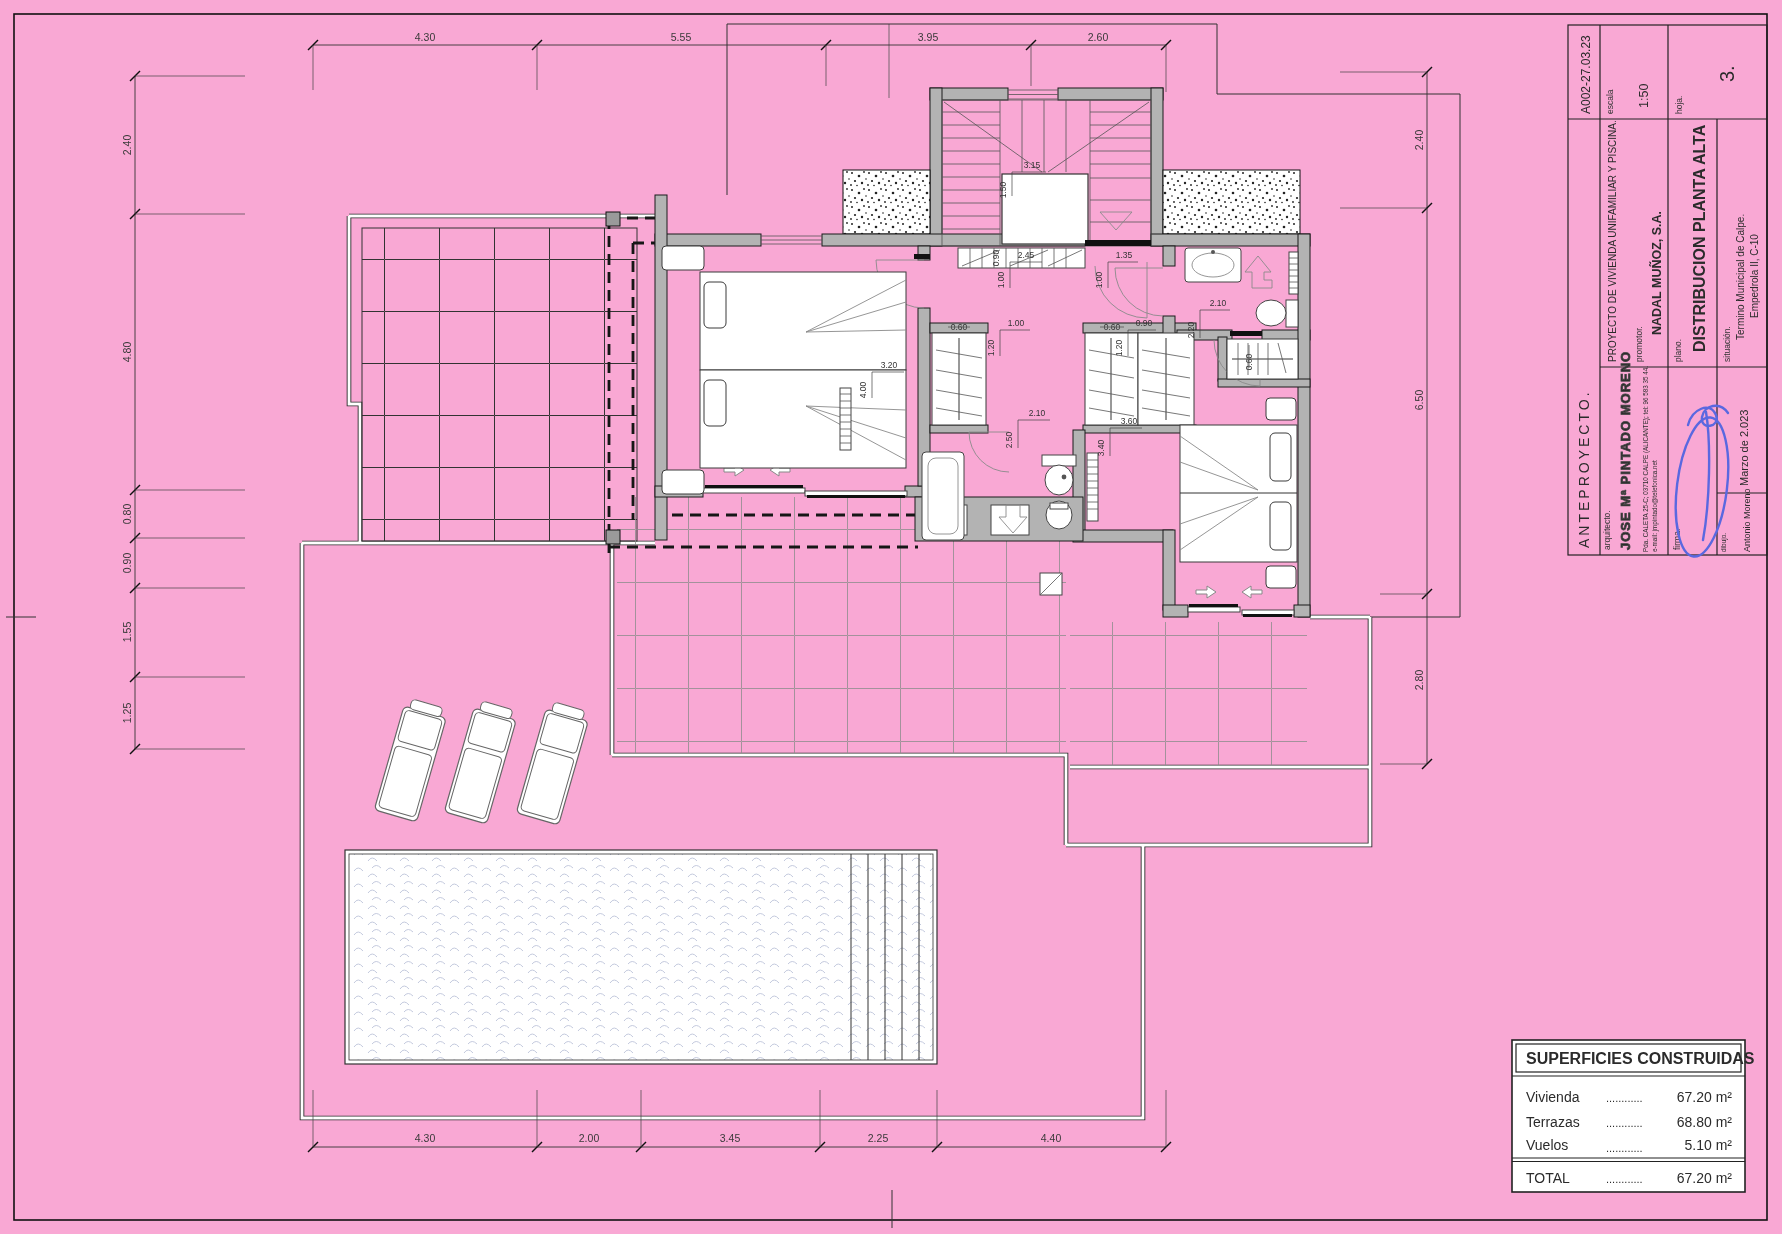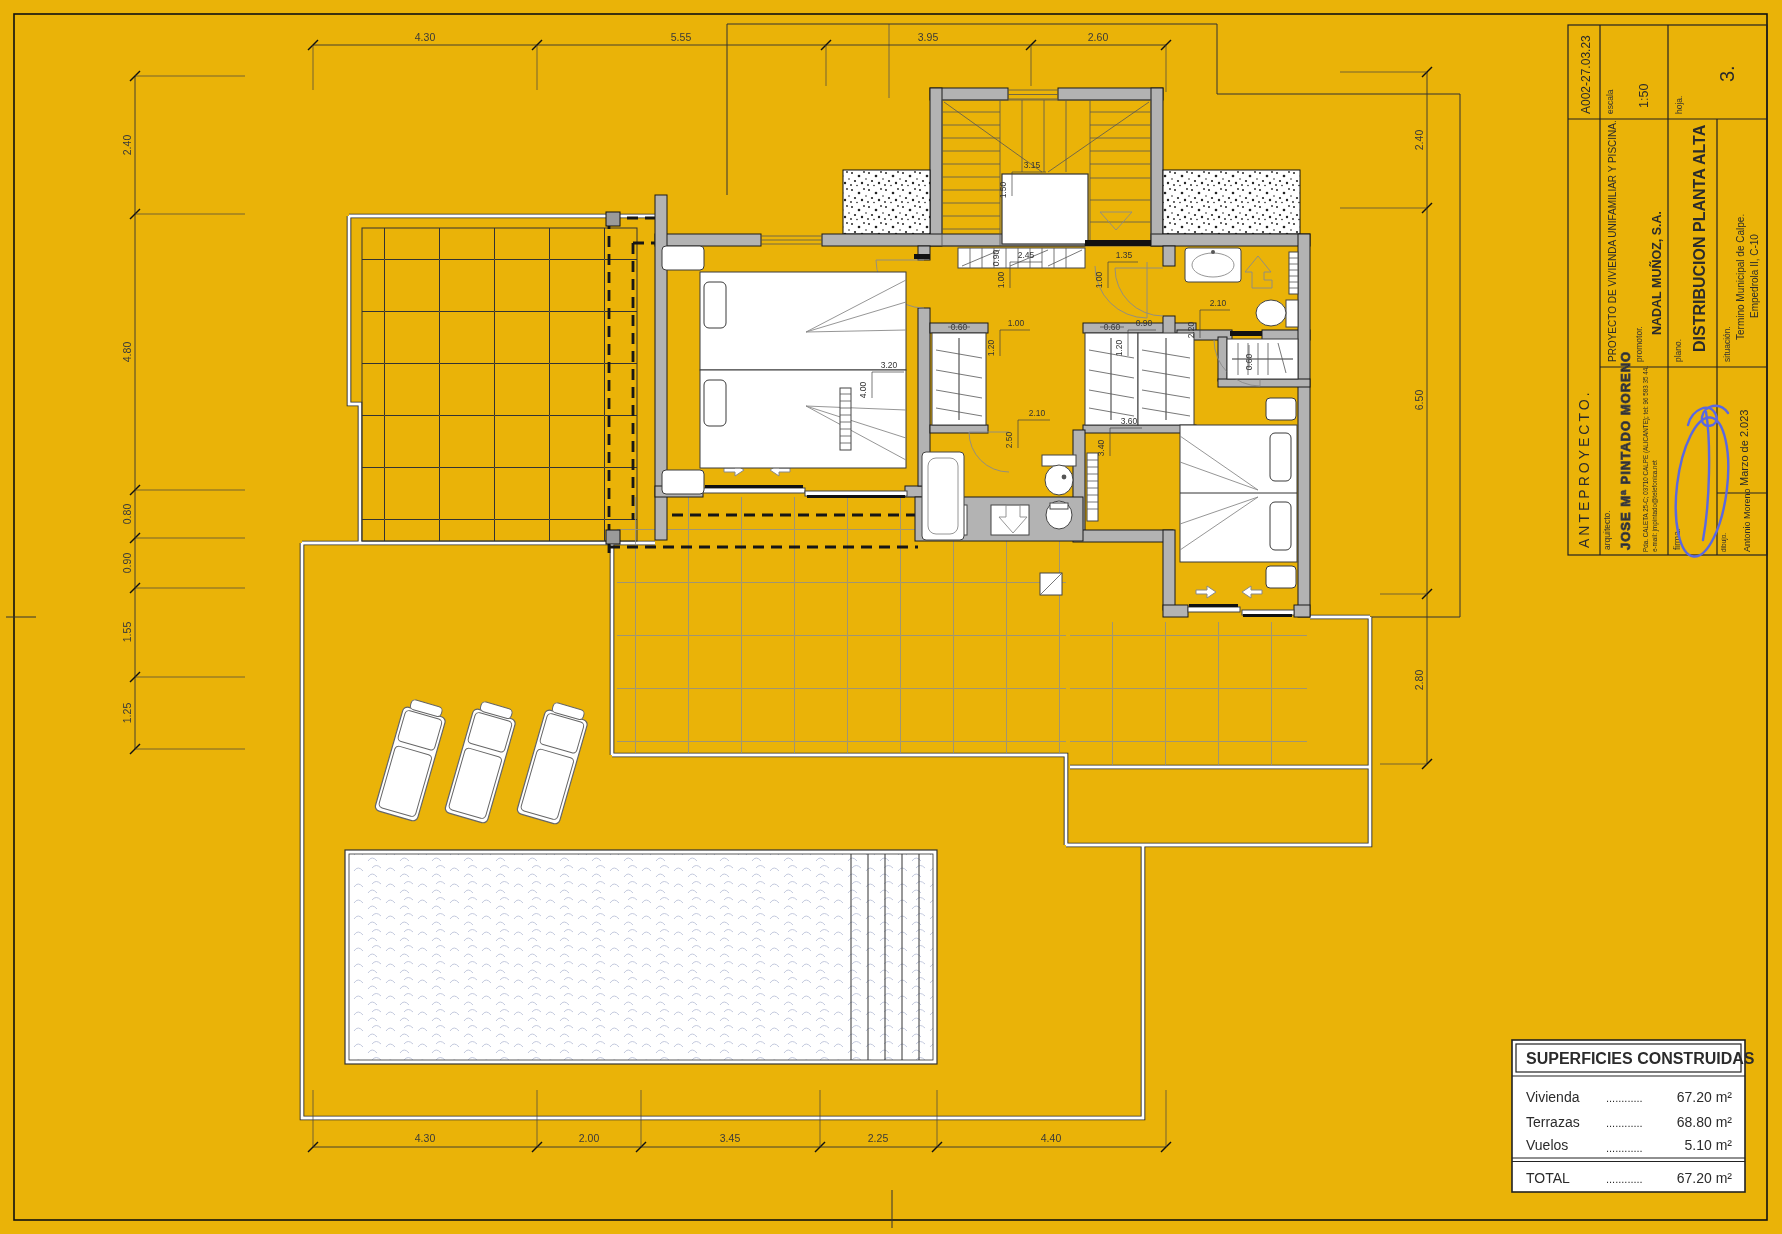--- a/index.html
+++ b/index.html
@@ -1,16 +1,16 @@
 <!DOCTYPE html>
 <html><head>
 <meta charset="utf-8">
 <style>
   html,body{margin:0;padding:0;background:#fff;}
-  .sheet{position:relative;width:1782px;height:1234px;background:#eab308;overflow:hidden;
+  .sheet{position:relative;width:1782px;height:1234px;background:#f9a8d4;overflow:hidden;
          font-family:"Liberation Sans",sans-serif;}
   svg text{font-family:"Liberation Sans","DejaVu Sans",sans-serif;fill:#2b2b2b;}
   .wall{fill:#b3b3b3;stroke:#1a1a1a;stroke-width:1;}
   .thin{stroke:#333;stroke-width:1;fill:none;}
   .hair{stroke:#555;stroke-width:.8;fill:none;}
   .db1{stroke:#2a2a2a;stroke-width:4.6;fill:none;}
   .db2{stroke:#ffffff;stroke-width:2.8;fill:none;}
   .dash{stroke:#161616;stroke-width:2.8;fill:none;stroke-dasharray:11 7;}
   .tick{stroke:#111;stroke-width:1.4;}
   .dline{stroke:#333;stroke-width:.9;fill:none;}

